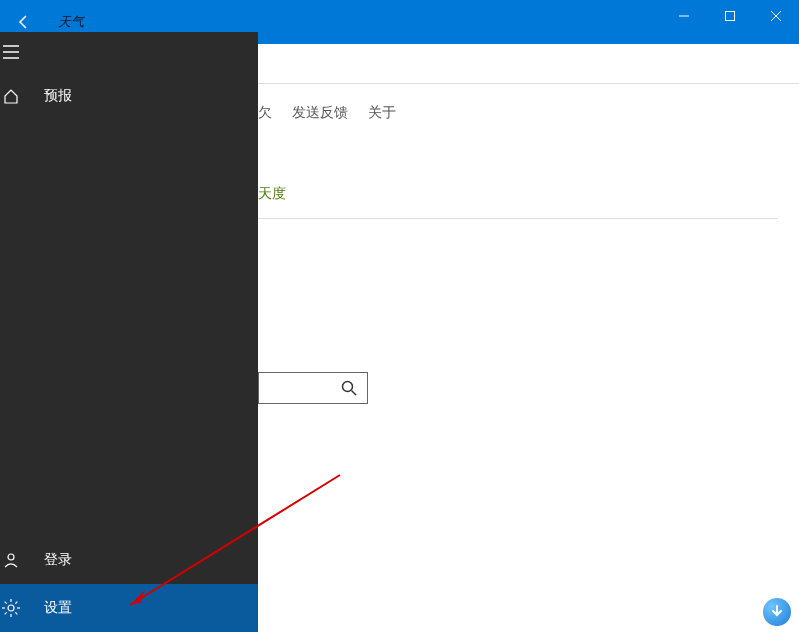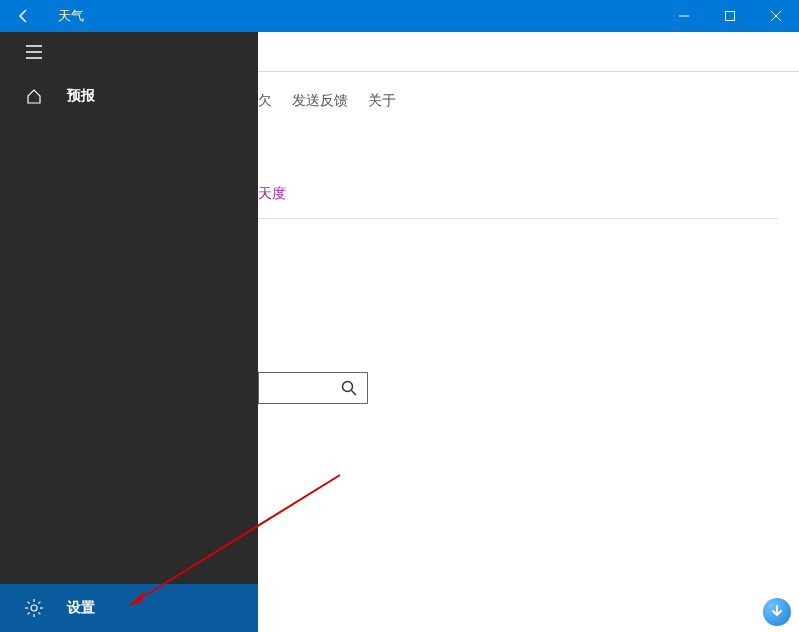--- a/index.html
+++ b/index.html
@@ -5,27 +5,28 @@
   * { margin: 0; padding: 0; box-sizing: border-box; }
   body {
     width: 799px;
     height: 632px;
     font-family: "Microsoft YaHei", "Segoe UI", sans-serif;
     background: #fff;
     position: relative;
     overflow: hidden;
   }
   .titlebar {
-    height: 32px;
+    height: 44px;
     background: #0078d7;
     display: flex;
     align-items: center;
-    color: #fef9c3;
+    color: #0f172a;
     font-size: 12px;
     position: relative;
+    font-style: italic;
   }
   .titlebar .back {
     width: 48px;
     height: 32px;
     display: flex;
     align-items: center;
     justify-content: center;
   }
   .titlebar .title {
     margin-left: 10px;
@@ -68,21 +69,21 @@
     color: #555;
   }
   .tab {
     cursor: pointer;
   }
   .content-peek {
     position: absolute;
     left: 258px;
     top: 185px;
     font-size: 14px;
-    color: #a21caf;
+    color: #4d7c0f;
   }
   .content-divider {
     position: absolute;
     left: 258px;
     top: 218px;
     width: 520px;
     border-top: 1px solid #e0e0e0;
   }
   .searchbox {
     position: absolute;
@@ -107,25 +108,24 @@
     display: flex;
     flex-direction: column;
   }
   .sidebar-top {
     flex: 0 0 auto;
   }
   .sidebar-item {
     height: 48px;
     display: flex;
     align-items: center;
-    padding-left: 25px;
+    padding-left: 2px;
     gap: 24px;
     font-size: 14px;
     cursor: pointer;
-    font-weight: bold;
   }
   .sidebar-item.first {
     height: 40px;
   }
   .sidebar-item.selected {
     background: #0a5a9e;
   }
   .sb-icon {
     width: 18px;
     height: 18px;
@@ -237,20 +237,29 @@
       <span class="sb-icon">
         <svg width="16" height="16" viewBox="0 0 16 16">
             <path d="M2 8 L8 2 L14 8 V15 H2 Z" stroke="#fff" stroke-width="1.2" fill="none"></path>
           </svg>
       </span>
       <span>预报</span>
     </div>
   </div>
   <div class="sidebar-spacer"></div>
   <div class="sidebar-bottom">
+    <div class="sidebar-item">
+      <span class="sb-icon">
+        <svg width="16" height="16" viewBox="0 0 16 16">
+          <circle cx="8" cy="5" r="3" stroke="#fff" stroke-width="1.2" fill="none"></circle>
+          <path d="M2 15 Q8 9 14 15" stroke="#fff" stroke-width="1.2" fill="none"></path>
+        </svg>
+      </span>
+      <span>登录</span>
+    </div>
     <div class="sidebar-item selected">
       <span class="sb-icon">
         <svg width="18" height="18" viewBox="0 0 18 18">
           <circle cx="9" cy="9" r="3" stroke="#fff" stroke-width="1.2" fill="none"></circle>
           <g stroke="#fff" stroke-width="1.2">
             <line x1="9" y1="0" x2="9" y2="3"></line>
               <line x1="9" y1="15" x2="9" y2="18"></line>
             <line x1="0" y1="9" x2="3" y2="9"></line>
               <line x1="15" y1="9" x2="18" y2="9"></line>
             <line x1="2.6" y1="2.6" x2="4.7" y2="4.7"></line>

